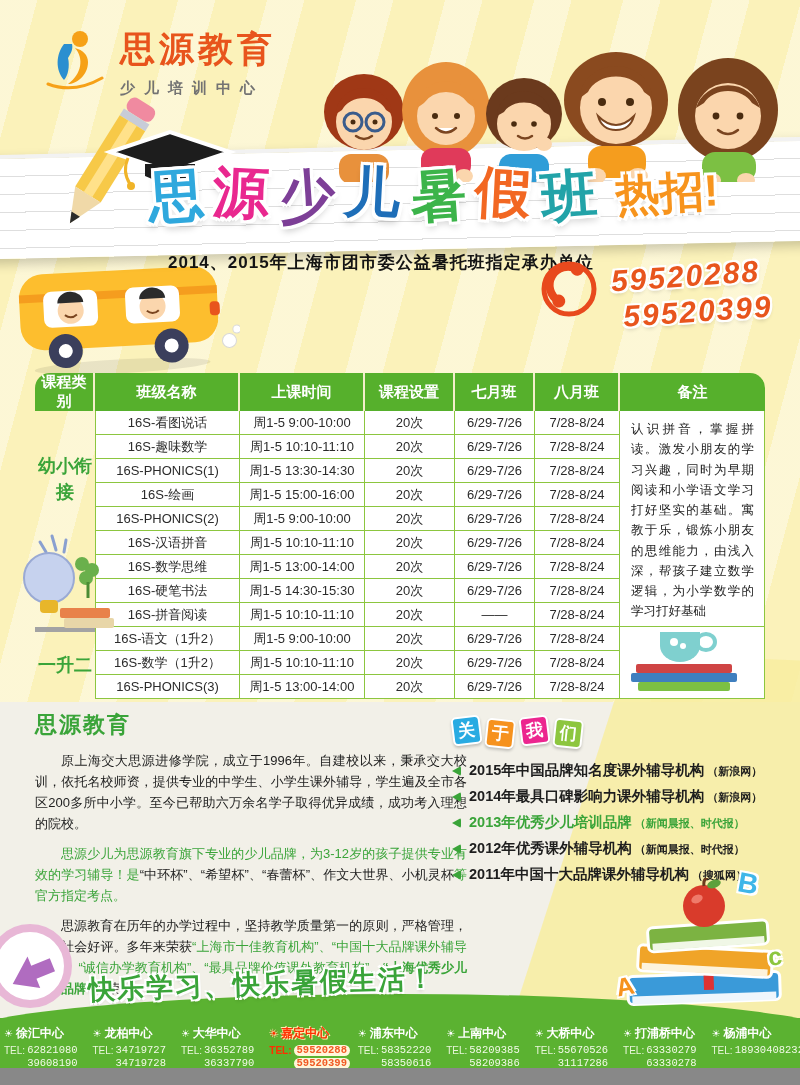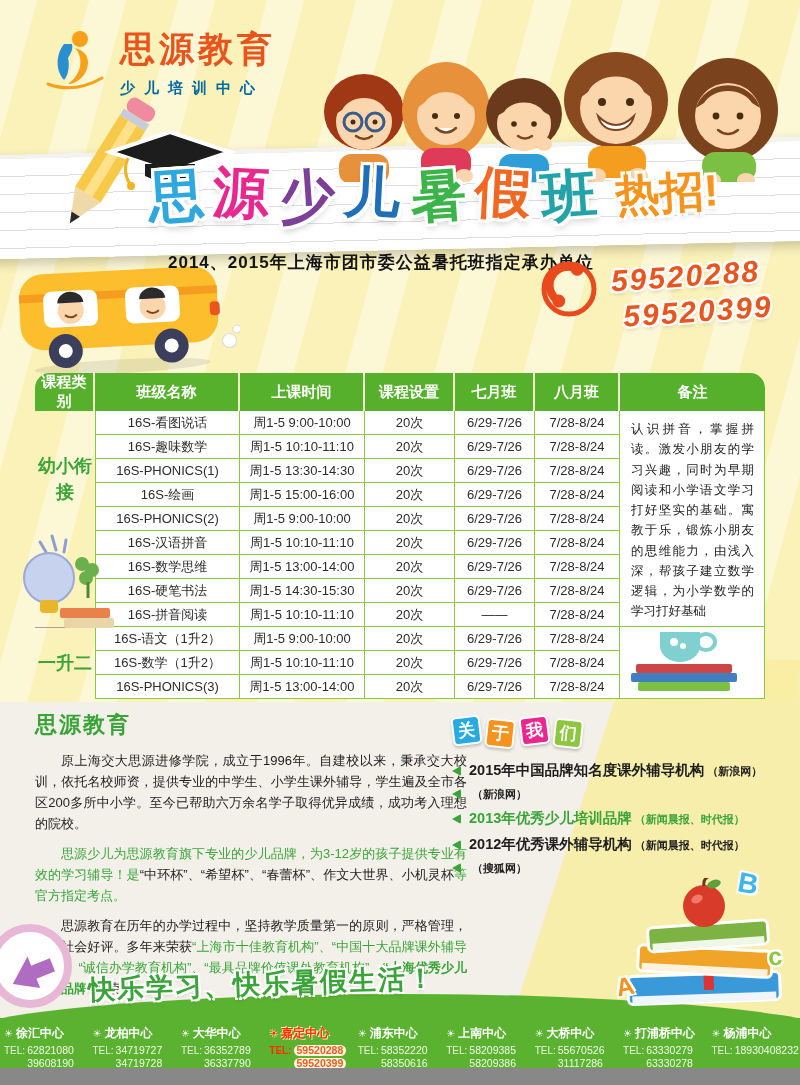--- a/index.html
+++ b/index.html
@@ -8,21 +8,21 @@
           background:#fbf2ba; font-family:"Liberation Sans","DejaVu Sans",sans-serif; }
   .bg-stripes { position:absolute; left:0; top:0; right:0; height:730px;
     background:repeating-linear-gradient(105deg, rgba(255,255,255,.40) 0 36px, rgba(255,255,255,0) 36px 86px); }
   .bg-lower { position:absolute; left:0; top:702px; right:0; bottom:0; background:#f2f0e8; }
   .bg-wedge { position:absolute; right:-90px; top:660px; width:330px; height:420px;
     background:#f8eda0; transform:skewX(-16deg) rotate(2deg); opacity:.85; }
 
   
   .logo-row { position:absolute; left:42px; top:26px; display:flex; align-items:center; gap:14px; z-index:5; }
   .logo-title { font-size:35px; font-weight:bold; color:#e8541c; letter-spacing:4px; }
-  .logo-sub { font-size:15px; font-weight:bold; color:#0369a1; letter-spacing:9px; margin-top:6px; }
+  .logo-sub { font-size:15px; font-weight:bold; color:#737373; letter-spacing:9px; margin-top:6px; }
 
   
   .kids { position:absolute; left:322px; top:52px; z-index:4; }
   .paper { position:absolute; left:-22px; right:-22px; top:146px; height:104px; z-index:3;
     background:repeating-linear-gradient(#ffffff 0 17px, #dedede 17px 18px);
     transform:rotate(-1.3deg); box-shadow:0 5px 12px rgba(0,0,0,.20); border-top:4px solid #f2f2f2; }
   .pencil { position:absolute; left:52px; top:84px; z-index:6; }
   .gradcap { position:absolute; left:100px; top:124px; z-index:6; }
   .title-row { position:absolute; left:148px; top:156px; z-index:6; white-space:nowrap; }
   .tchar { display:inline-block; font-size:56px; font-weight:bold; margin-right:5px;
@@ -46,21 +46,21 @@
     border-collapse:separate; border-spacing:0; table-layout:fixed; }
   .course-table th { background:#56b02c; color:#fff; font-size:15px; font-weight:bold; height:38px;
     border-right:2px solid #f3eecb; padding:0; }
   .course-table th:first-child { border-radius:15px 0 0 0; }
   .course-table th:last-child { border-radius:0 15px 0 0; border-right:none;text-align:center; }
   .course-table td { background:#fff; font-size:13px; color:#2b2b2b; text-align:center; height:24px;
     border-right:1px solid #8cc63f; border-bottom:1px solid #8cc63f; padding:1px 2px; }
   .course-table .c-name { border-left:1px solid #8cc63f;margin-left:16px; }
   .course-table td.cat { background:transparent; border:none; color:#3aa439; font-weight:bold; font-size:18px;
     vertical-align:top; line-height:26px; padding-top:42px; }
-  .course-table td.cat2 { border-top:1px solid #a3a3a3; vertical-align:middle; padding-top:0; }
+  .course-table td.cat2 { border-top:5px solid #a3a3a3; vertical-align:middle; padding-top:0; }
   .course-table td.remark { vertical-align:top; text-align:left; }
   .remark-text { font-size:12.5px; line-height:1.62; color:#1d1d1d; padding:7px 8px 0 9px; text-align:justify; }
   .remark-art { text-align:center; vertical-align:middle; }
   .bulb { position:absolute; left:4px; top:532px; z-index:4; }
 
   
   .intro { position:absolute; left:35px; top:710px; width:432px; z-index:4; }
   .intro h2 { font-size:22px; font-weight:bold; color:#3aa439; letter-spacing:2px; margin-bottom:10px; }
   .intro p { font-size:13px; line-height:1.62; text-indent:2em; margin-bottom:9px; color:#1d1d1d; text-align:justify; }
   .g { color:#3aa439; } .k { color:#1d1d1d; } .gb { color:#3aa439; font-weight:bold; }
@@ -95,21 +95,21 @@
   .dl-a { left:616px; top:972px; color:#f6921e; font-size:25px; transform:rotate(-12deg); }
 
   footer.bar { position:absolute; left:0; right:0; top:1018px; height:67px; background:#5bb231; z-index:5;
     display:flex; padding:7px 2px 0 2px; }
   .fcol { flex:1 1 0; min-width:0; padding:0 2px; }
   .fname { font-size:12px; font-weight:bold; color:#fff; white-space:nowrap; display:flex; align-items:center; gap:3px; }
   .sun { font-size:10px; }
   .ftel { display:flex; margin-top:3px; }
   .tlabel { font-size:10px; color:#e9f6db; margin-right:2px; flex:none; }
   .tnums { display:flex; flex-direction:column; gap:2px; }
-  .tnum { font-size:10.5px; color:#f2fae8; line-height:11px; white-space:nowrap; }
+  .tnum { font-size:10.5px; color:#f2fae8; line-height:11px; white-space:nowrap;font-family:Liberation Mono, monospace; }
   .tnum:empty { display:none; }
   .fcol.hl .fname { color:#ff2f00; text-shadow:-1px -1px 0 #ffe9b0,1px 1px 0 #ffe9b0; }
   .fcol.hl .tlabel { color:#ff2f00; font-weight:bold; }
   .fcol.hl .tnum { background:#fff6da; color:#f15a24; font-weight:bold; border-radius:7px; padding:0 3px; }
 </style>
 </head>
 <body>
 
 <div class="page">
   <div class="bg-stripes"></div>
@@ -424,34 +424,36 @@
       <span class="tile" style="background-color: rgb(141, 198, 63);">们</span>
     </div>
     <ul class="awards">
       <li>
           <span class="tri"></span>
           <span class="atext">2015年中国品牌知名度课外辅导机构</span>
           <span class="asrc">（新浪网）</span>
         </li>
       <li>
           <span class="tri"></span>
+          <span class="atext">2014年最具口碑影响力课外辅导机构</span>
           <span class="asrc">（新浪网）</span>
         </li>
       <li class="green">
           <span class="tri"></span>
           <span class="atext">2013年优秀少儿培训品牌</span>
           <span class="asrc">（新闻晨报、时代报）</span>
         </li>
       <li>
           <span class="tri"></span>
           <span class="atext">2012年优秀课外辅导机构</span>
           <span class="asrc">（新闻晨报、时代报）</span>
         </li>
       <li>
           <span class="tri"></span>
+          <span class="atext">2011年中国十大品牌课外辅导机构</span>
           <span class="asrc">（搜狐网）</span>
         </li>
     </ul>
   </div>
 
   <div class="hill"></div>
   <div class="arrow-sign">
     <svg width="96" height="100" viewBox="0 0 96 100">
       <circle cx="48" cy="48" r="38" fill="#fff" stroke="#e8b7d6" stroke-width="8"></circle>
       <path d="M28,58 L52,38 L52,48 L72,48 L72,62 L52,62 L52,72 Z" fill="#b06cc0" transform="rotate(-22 50 55)"></path>

